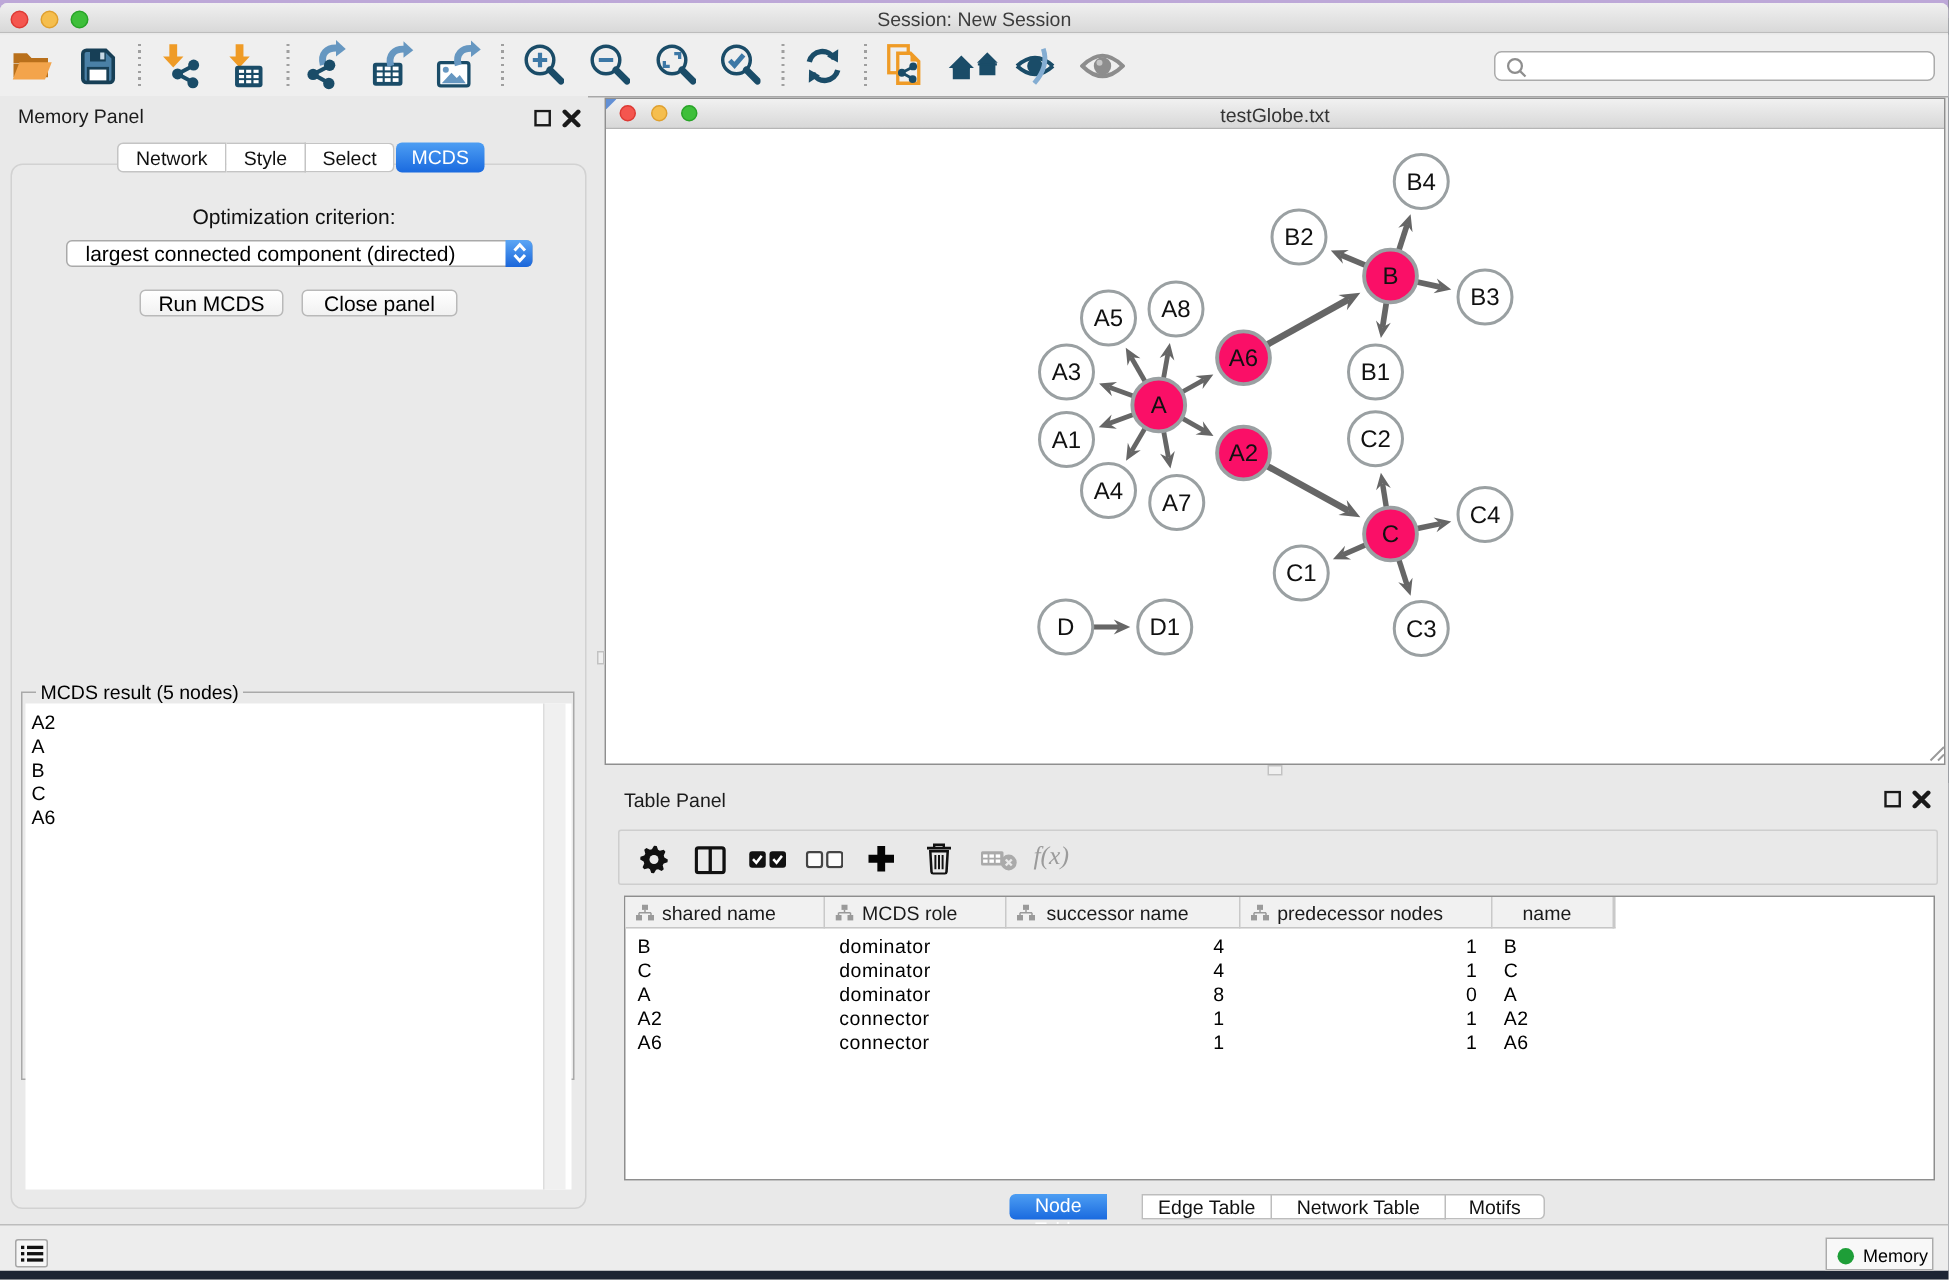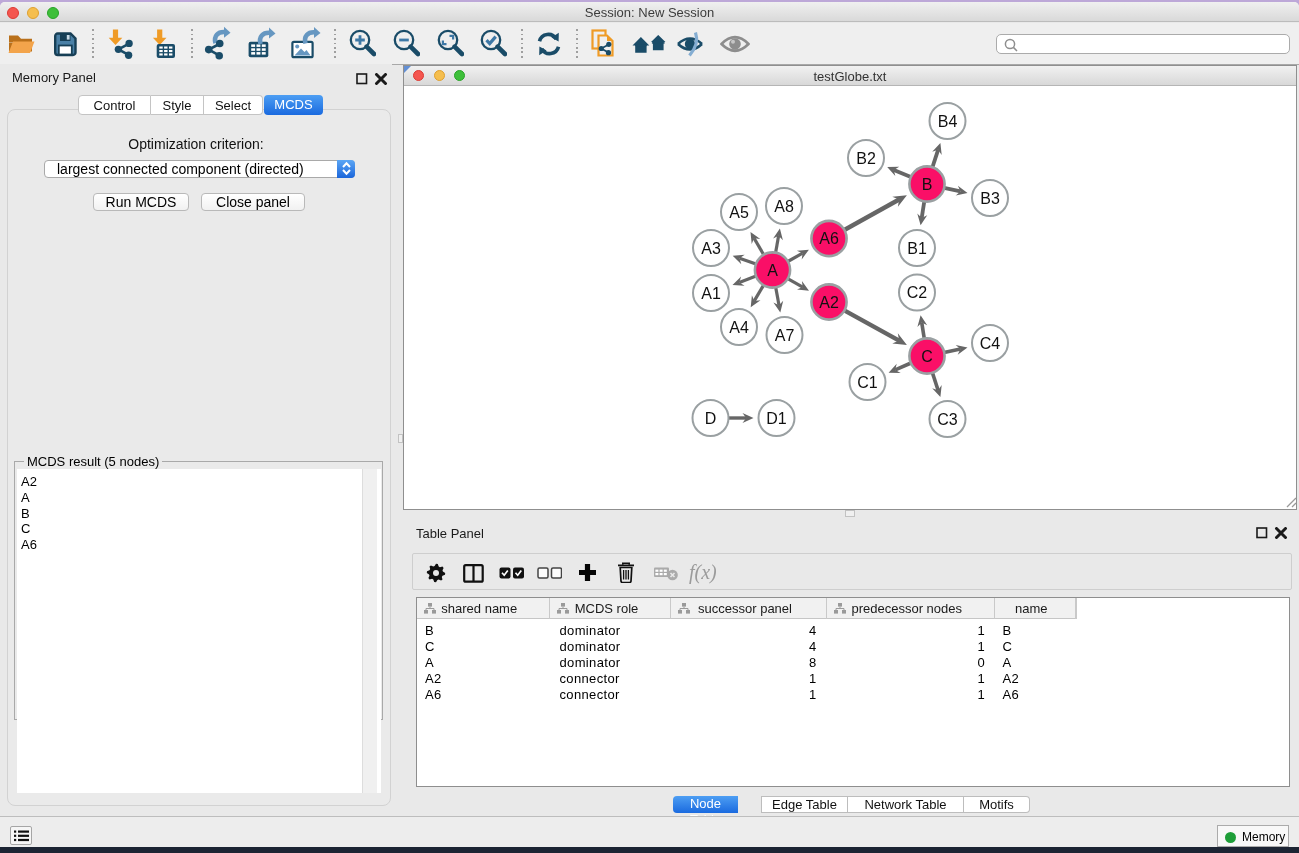--- a/index.html
+++ b/index.html
@@ -192,21 +192,21 @@
       </div>
   </div>
   <div id="cpanel">
     <div class="hdr" style="top:6px;">Memory Panel</div>
     <svg class="abs" style="left:356px;top:9px;" width="32" height="12" viewBox="0 0 32 12">
         <rect x="1" y="1" width="9.5" height="9.5" fill="none" stroke="#1a1a1a" stroke-width="1.6"></rect>
         <path d="M20.5 1.5 L29.5 10.5 M29.5 1.5 L20.5 10.5" stroke="#1a1a1a" stroke-width="3" stroke-linecap="round"></path>
       </svg>
     <div id="cpcontent"></div>
     <div class="tabrow">
-      <div class="tab" style="left:78px;width:73px;border-radius:4px 0 0 4px;">Control</div>
+      <div class="tab" style="left:78px;width:73px;border-radius:4px 0 0 4px;">Network</div>
       <div class="tab" style="left:151px;width:53px;border-left:none;">Style</div>
       <div class="tab" style="left:204px;width:59px;border-left:none;border-radius:0 4px 4px 0;">Select</div>
       <div class="tab tabsel" style="left:264px;width:59px;">MCDS</div>
     </div>
     <div id="dropdown">largest connected component (directed)<div id="dropbtn">
           <svg class="abs" style="left:2.5px;top:1px;" width="13" height="15" viewBox="0 0 13 15">
             <path d="M3 6 L6.5 2.2 L10 6" fill="none" stroke="#fff" stroke-width="2"></path>
             <path d="M3 9 L6.5 12.8 L10 9" fill="none" stroke="#fff" stroke-width="2"></path>
           </svg>
         </div></div>
@@ -365,21 +365,21 @@
           <rect x="1" y="1.5" width="15" height="9.5" rx="1" fill="#aaa"></rect>
           <rect x="2.4" y="3.6" width="3" height="2.2" fill="#fff"></rect>
           <rect x="6.6" y="3.6" width="3" height="2.2" fill="#fff"></rect>
           <rect x="10.8" y="3.6" width="3" height="2.2" fill="#fff"></rect>
           <rect x="2.4" y="7.0" width="3" height="2.2" fill="#fff"></rect>
           <rect x="6.6" y="7.0" width="3" height="2.2" fill="#fff"></rect>
           <rect x="10.8" y="7.0" width="3" height="2.2" fill="#fff"></rect>
           <circle cx="19.5" cy="9" r="5.3" fill="#aaa"></circle>
           <path d="M17.5 7 l4 4 M21.5 7 l-4 4" stroke="#e9e9e9" stroke-width="1.6"></path>
         </svg>
-        <div class="abs" style="left:276px;top:7px;font-family:'Liberation Serif',serif;font-style:italic;font-size:20px;color:#9b9b9b;">f(x)</div>
+        <div class="abs" style="left:276px;top:7px;font-family:'Liberation Serif',serif;font-style:italic;font-size:17px;color:#9b9b9b;">f(x)</div>
       </div>
     <div id="ttable">
       <div id="thead">
           <svg class="abs" style="left:7px;top:5px;" width="12" height="11" viewBox="0 0 12 11">
             <g fill="#9a9a9a">
               <rect x="4" y="0" width="4" height="3.6"></rect>
               <rect x="0" y="7" width="4" height="3.6"></rect>
               <rect x="8" y="7" width="4" height="3.6"></rect>
             </g>
             <g stroke="#9a9a9a" stroke-width="1">
@@ -411,21 +411,21 @@
               <rect x="4" y="0" width="4" height="3.6"></rect>
               <rect x="0" y="7" width="4" height="3.6"></rect>
               <rect x="8" y="7" width="4" height="3.6"></rect>
             </g>
             <g stroke="#9a9a9a" stroke-width="1">
               <path d="M6 3.6 V5.5 M2 7 V5.5 M10 7 V5.5 M2 5.5 H10" fill="none"></path>
             </g>
           </svg>
         <div class="hcell" style="left:0;width:133.5px;">shared name</div>
         <div class="hcell" style="left:133.5px;width:121px;">MCDS role</div>
-        <div class="hcell" style="left:254.5px;width:156px;">successor panel</div>
+        <div class="hcell" style="left:254.5px;width:156px;">successor name</div>
         <div class="hcell" style="left:410.5px;width:167.5px;">predecessor nodes</div>
         <div class="hcell" style="left:578px;width:81.5px;">name</div>
       </div>
       <div class="trow" style="left:8.5px;top:25.0px;width:120px;">B</div>
       <div class="trow" style="left:143px;top:25.0px;width:110px;">dominator</div>
       <div class="trow" style="left:254px;top:25.0px;width:146px;text-align:right;">4</div>
       <div class="trow" style="left:410px;top:25.0px;width:158.5px;text-align:right;">1</div>
       <div class="trow" style="left:586px;top:25.0px;width:80px;">B</div>
       <div class="trow" style="left:8.5px;top:40.9px;width:120px;">C</div>
       <div class="trow" style="left:143px;top:40.9px;width:110px;">dominator</div>

